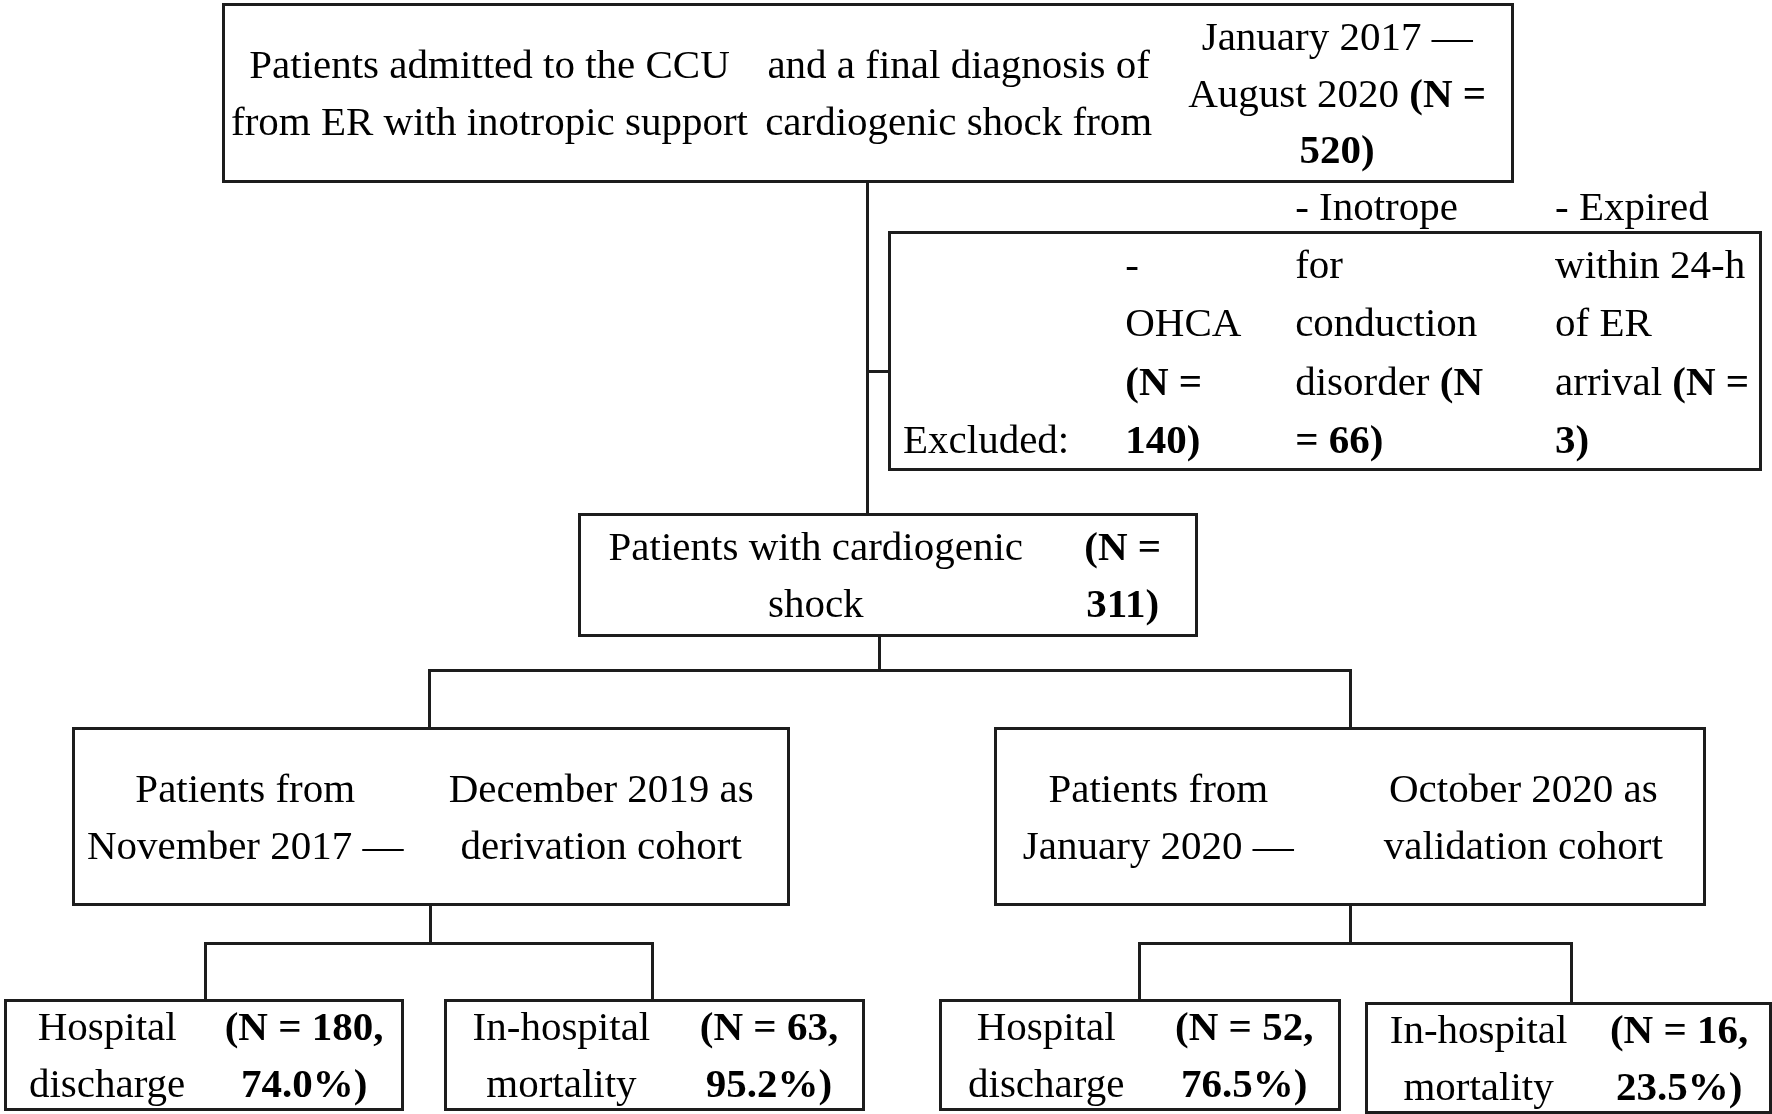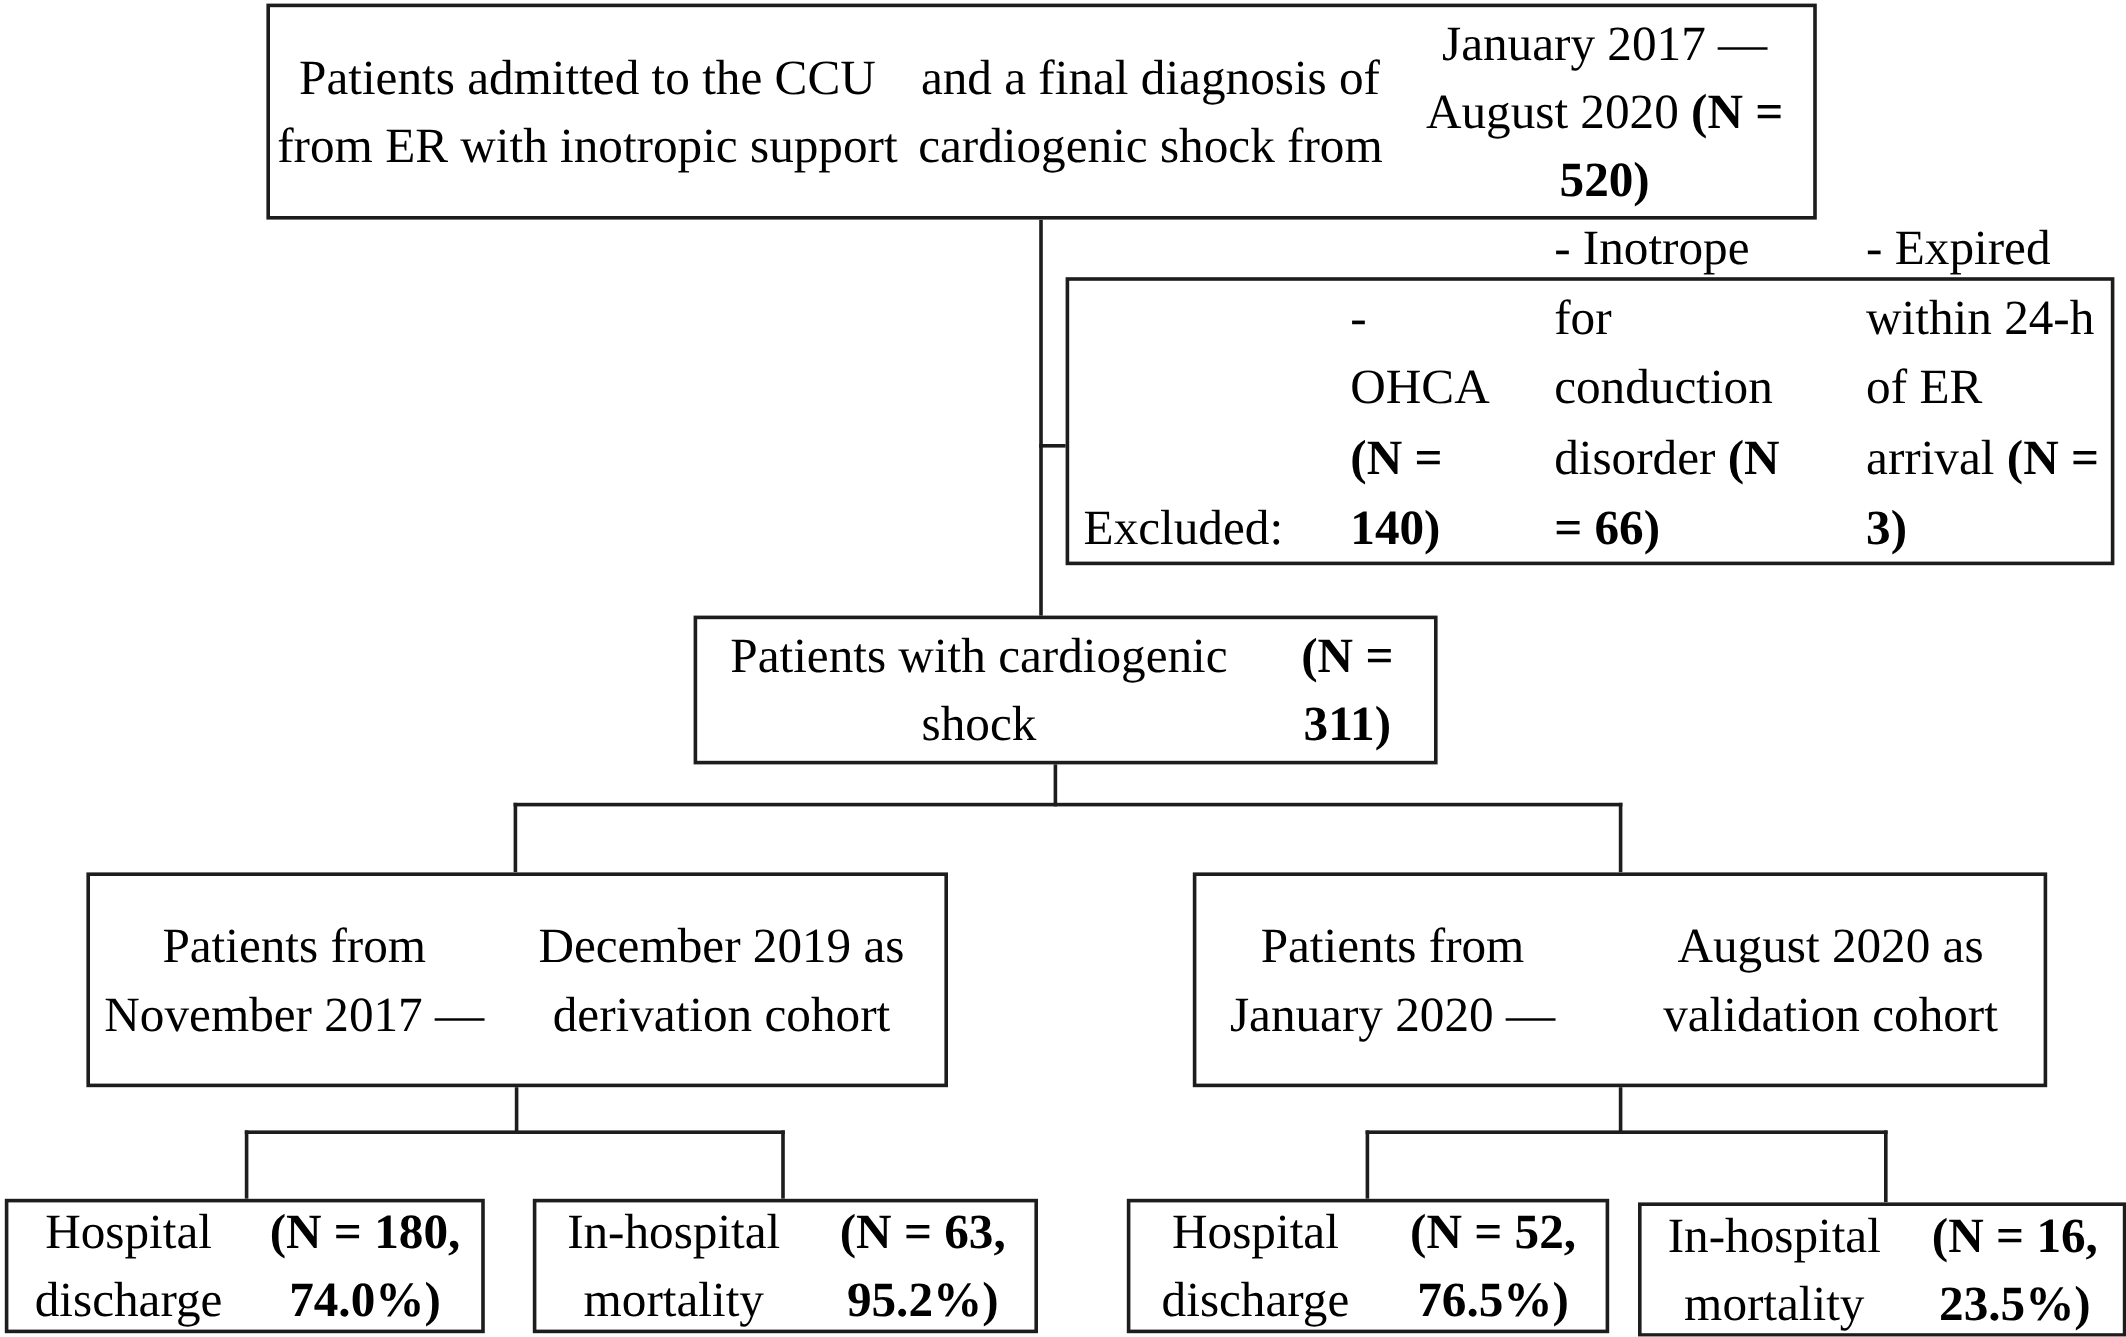--- a/index.html
+++ b/index.html
@@ -61,21 +61,21 @@
     <div class="n">(N = 311)</div>
   </div>
 
   <div class="box center" style="left:72px; top:727px; width:718px; height:179px;">
     <div><span>Patients from November 2017 —</span></div>
     <div><span>December 2019 as derivation cohort</span></div>
   </div>
 
   <div class="box center" style="left:994px; top:727px; width:712px; height:179px;gap:24px;">
     <div><span>Patients from January 2020 —</span></div>
-    <div><span>August 2020 as validation cohort</span></div>
+    <div><span>October 2020 as validation cohort</span></div>
   </div>
 
   <div class="box center" style="left:4px; top:999px; width:400px; height:112px;">
     <div>Hospital discharge</div>
     <div class="n">(N = 180, 74.0%)</div>
   </div>
 
   <div class="box center" style="left:444px; top:999px; width:421px; height:112px;">
     <div>In-hospital mortality</div>
     <div class="n">(N = 63, 95.2%)</div>

